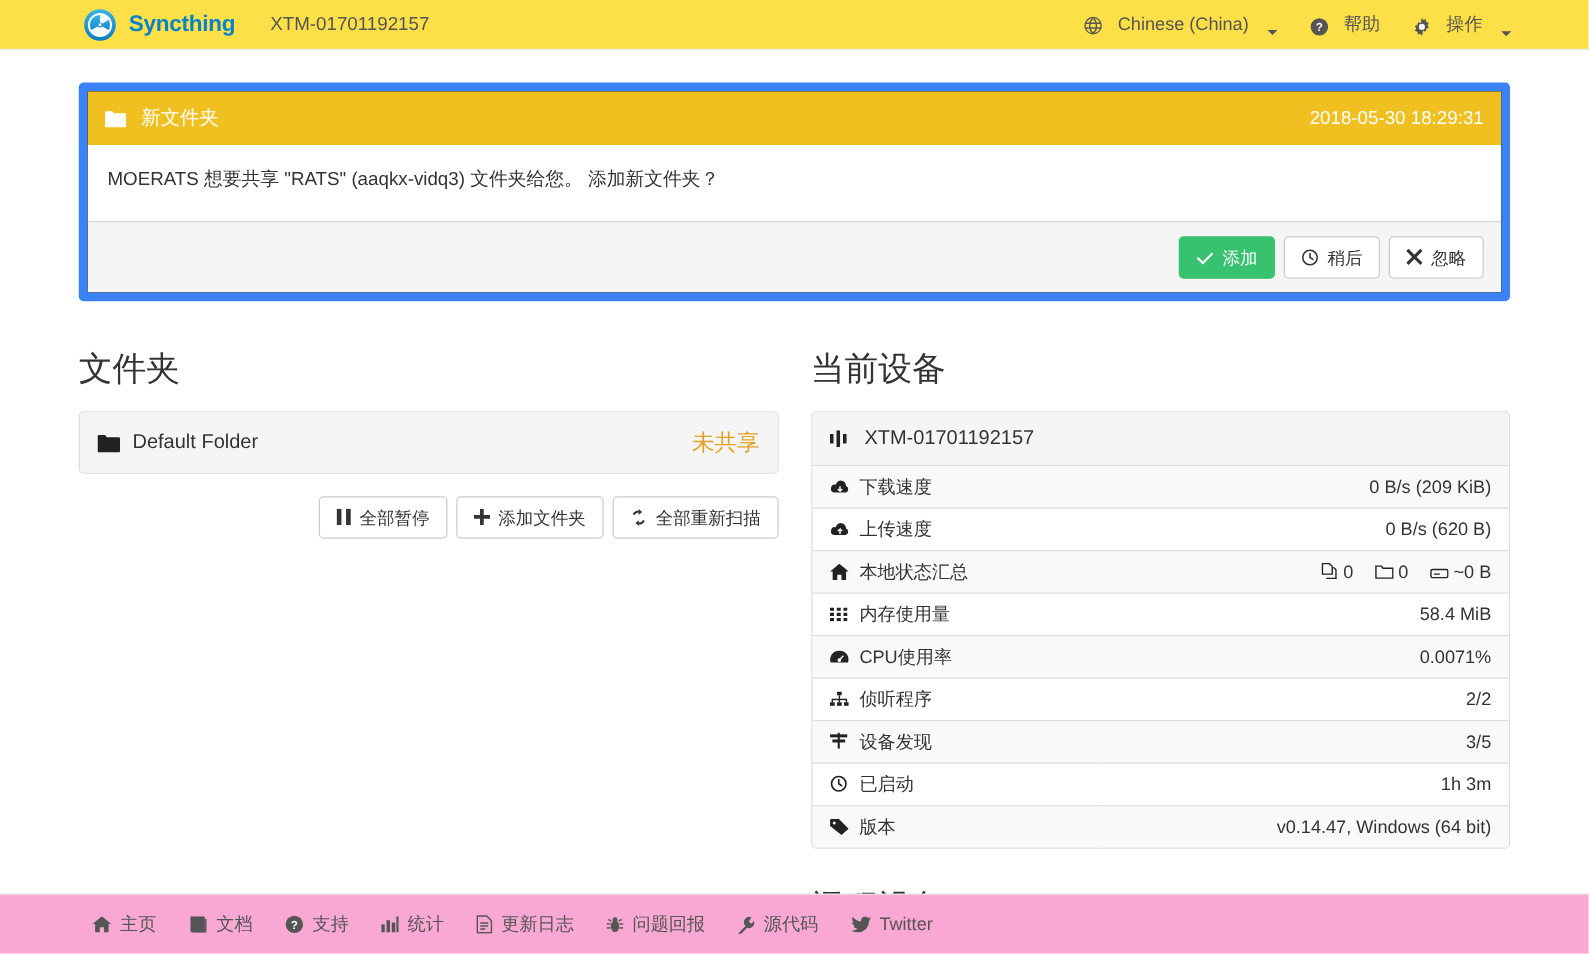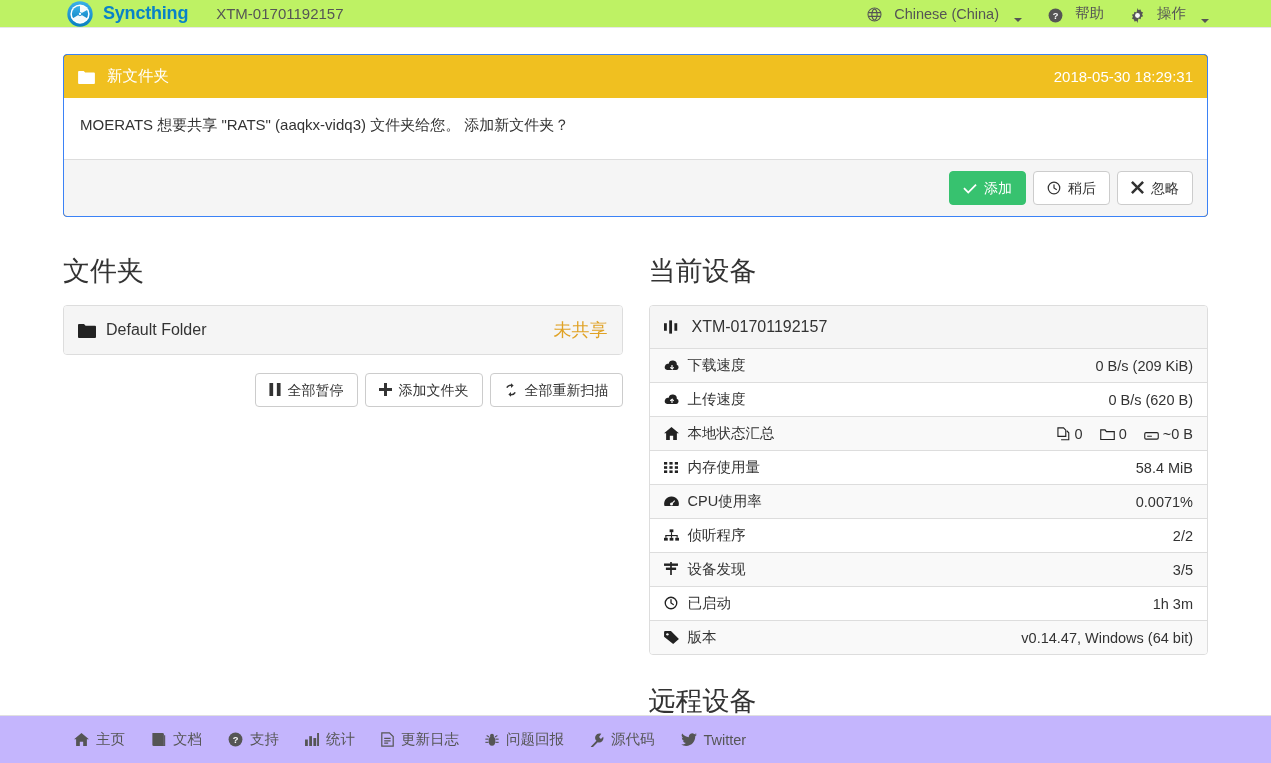--- a/index.html
+++ b/index.html
@@ -10,22 +10,22 @@
     overflow: hidden;
     background: #ffffff;
     font-family: "Liberation Sans", "DejaVu Sans", sans-serif;
     color: #333333;
     -webkit-font-smoothing: antialiased;
   }
   .page { position: relative; width: 1271px; height: 763px; }
 
   
   .navbar {
-    height: 28px;
-    background: #bef264;
+    height: 40px;
+    background: #fde047;
     border-bottom: 1px solid #e7e7e7;
     display: flex;
     align-items: center;
     padding: 0 0 0 66px;
   }
   .brand {
     display: flex;
     align-items: center;
     gap: 9px;
     text-decoration: none;
@@ -71,21 +71,21 @@
 
   
   .container {
     width: 1145px;
     margin: 0 auto;
     padding-top: 26px;
   }
 
   
   .panel-warn {
-    border: 1px solid #3b82f6;
+    border: 7px solid #3b82f6;
     border-radius: 4px;
     background: #000000;
     overflow: hidden;
   }
   .panel-warn-head {
     background: #efc12a;
     background: #f0c020;
     color: #ffffff;
     padding: 11px 14px;
     display: flex;
@@ -218,21 +218,21 @@
   .val-ok { color: #3fa34d; }
   .ls-group { display: inline-flex; align-items: center; gap: 4px; margin-left: 13px; }
   .ls-group:first-child { margin-left: 0; }
 
   
   .footer {
     position: absolute;
     left: 0; bottom: 0;
     width: 1271px;
     height: 48px;
-    background: #c4b5fd;
+    background: #f9a8d4;
     border-top: 1px solid #e0e0e0;
     display: flex;
     align-items: center;
     padding-left: 74px;
     gap: 26px;
   }
   .footer-link {
     display: inline-flex;
     align-items: center;
     gap: 7px;

